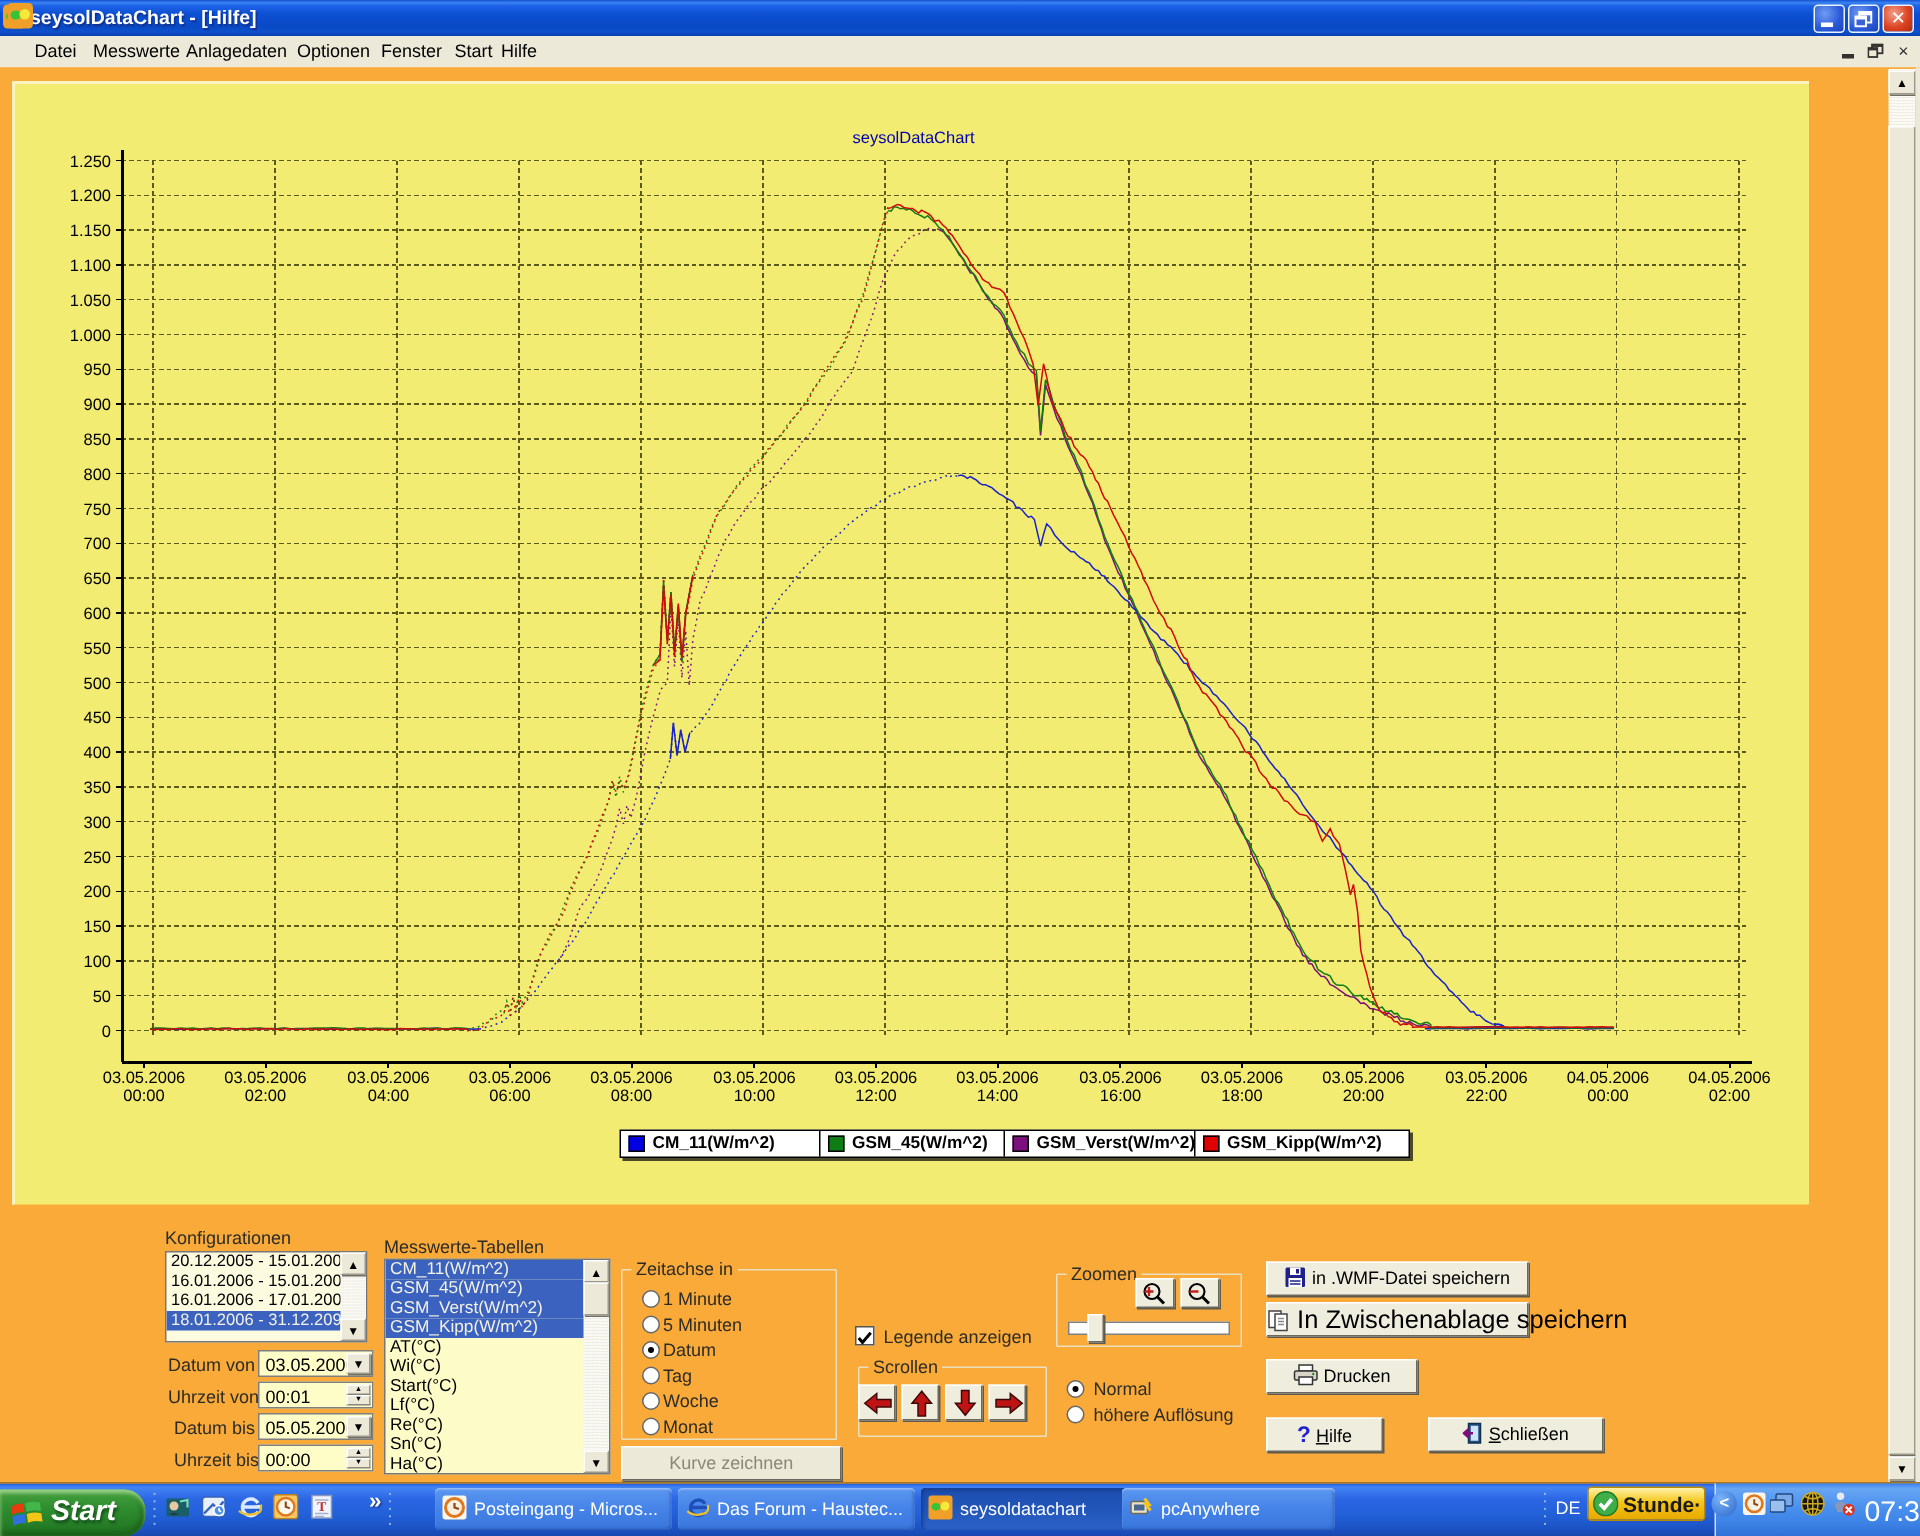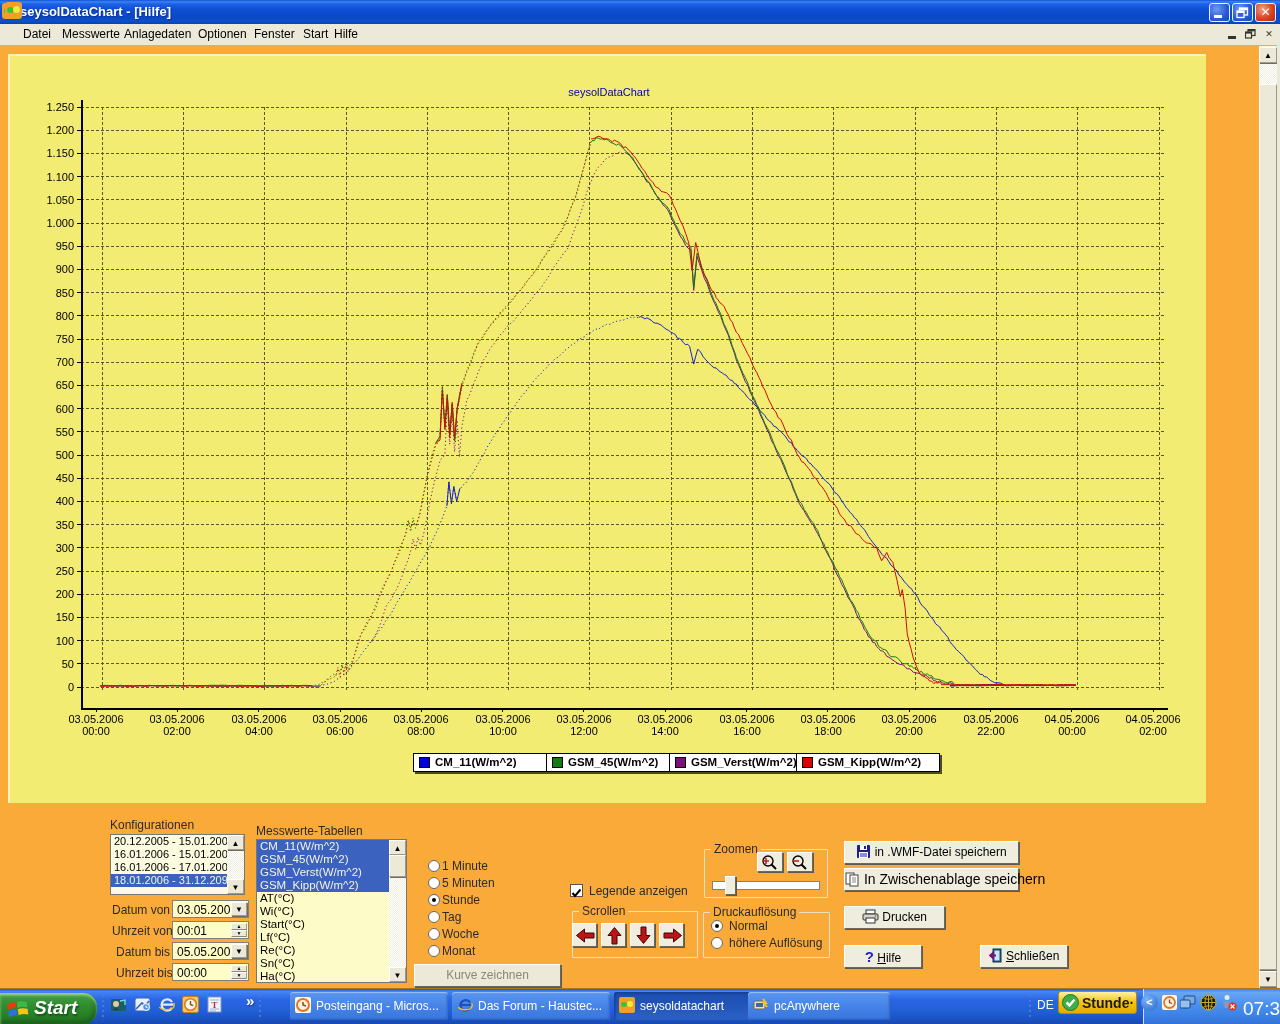--- a/index.html
+++ b/index.html
@@ -296,26 +296,29 @@
 <div class="row">Lf(°C)</div>
 <div class="row">Re(°C)</div>
 <div class="row">Sn(°C)</div>
 <div class="row">Ha(°C)</div>
 <div class="vscroll">
         <div class="sbtn" style="position:absolute;top:0;left:0;width:17px;height:15px">▲</div>
         <div class="sbtn" style="position:absolute;top:15px;left:0;width:17px;height:22px"></div>
         <div class="sbtn" style="position:absolute;bottom:0;left:0;width:17px;height:15px">▼</div>
       </div>
 </div>
+<div class="group" style="left:414px;top:801px;width:144px;height:114px">
+      <span class="cap">Zeitachse in</span>
+    </div>
 <div class="radio" style="left:428px;top:815px"></div>
 <div class="rlbl" style="left:442px;top:814px">1 Minute</div>
 <div class="radio" style="left:428px;top:832px"></div>
 <div class="rlbl" style="left:442px;top:831px">5 Minuten</div>
 <div class="radio on" style="left:428px;top:849px"></div>
-<div class="rlbl" style="left:442px;top:848px">Stunde</div>
+<div class="rlbl" style="left:442px;top:848px">Datum</div>
 <div class="radio" style="left:428px;top:866px"></div>
 <div class="rlbl" style="left:442px;top:865px">Tag</div>
 <div class="radio" style="left:428px;top:883px"></div>
 <div class="rlbl" style="left:442px;top:882px">Woche</div>
 <div class="radio" style="left:428px;top:900px"></div>
 <div class="rlbl" style="left:442px;top:899px">Monat</div>
 <div class="btn" style="left:414px;top:919px;width:147px;height:23px;color:#8a8878;line-height:21px;background:#ECE9D8">Kurve zeichnen</div>
 <div class="chk" style="left:570px;top:839px"><svg width="11" height="11" viewBox="0 0 11 11">
         <path d="M1.5 5 L4 8 L9.5 1.5" stroke="#000" stroke-width="2" fill="none"></path>
       </svg></div>
@@ -343,47 +346,44 @@
         <path d="M8 5 L8 11 M5 8 L11 8" stroke="#c02020" stroke-width="1.6"></path>
         <path d="M13.5 11.5 L18 16" stroke="#000" stroke-width="2"></path>
       </svg></div>
 <div class="btn" style="left:787px;top:807px;width:26px;height:20px"><svg width="24" height="18" viewBox="0 0 24 18">
         <circle cx="10" cy="8" r="5" fill="none" stroke="#000" stroke-width="1.4"></circle>
         <path d="M5 8 L11 8" stroke="#c02020" stroke-width="1.6"></path>
         <path d="M13.5 11.5 L18 16" stroke="#000" stroke-width="2"></path>
       </svg></div>
 <div style="position:absolute;left:712px;top:836px;width:108px;height:9px;background:#fff;border:1px solid #808080"></div>
 <div class="btn" style="left:725px;top:831px;width:11px;height:19px"></div>
-<div class="group" style="left:703px;top:867px;width:127px;height:46px">
-      <span class="cap">Druckauflösung</span>
-    </div>
 <div class="radio on" style="left:711px;top:875px"></div>
 <div class="rlbl" style="left:729px;top:874px">Normal</div>
 <div class="radio" style="left:711px;top:892px"></div>
 <div class="rlbl" style="left:729px;top:891px">höhere Auflösung</div>
 <div class="btn" style="left:844px;top:796px;width:175px;height:23px;line-height:21px"><svg width="15" height="15" viewBox="0 0 15 15" style="vertical-align:-3px">
         <rect x="1" y="1" width="13" height="13" rx="1" fill="#20208a"></rect>
         <rect x="4" y="1" width="7" height="5" fill="#fff"></rect>
         <rect x="8" y="2" width="2" height="3" fill="#20208a"></rect>
         <rect x="3" y="8" width="9" height="6" fill="#fff"></rect>
         <path d="M4 10 L11 10 M4 12 L11 12" stroke="#20208a"></path>
       </svg> in .WMF-Datei speichern</div>
-<div class="btn" style="left:844px;top:823px;width:175px;height:23px;line-height:21px;font-size:14px"><svg width="15" height="15" viewBox="0 0 15 15" style="vertical-align:-3px">
+<div class="btn" style="left:844px;top:823px;width:175px;height:23px;line-height:21px;font-size:17px"><svg width="15" height="15" viewBox="0 0 15 15" style="vertical-align:-3px">
         <rect x="1" y="1" width="8" height="11" fill="#fff" stroke="#444"></rect>
         <rect x="5" y="3" width="8" height="11" fill="#fff" stroke="#444"></rect>
         <path d="M7 6 L11 6 M7 8 L11 8 M7 10 L11 10" stroke="#888"></path>
       </svg> In Zwischenablage speichern</div>
 <div class="btn" style="left:844px;top:861px;width:101px;height:23px;line-height:21px"><svg width="17" height="15" viewBox="0 0 17 15" style="vertical-align:-3px">
         <rect x="4" y="1" width="9" height="4" fill="#fff" stroke="#333"></rect>
         <rect x="1" y="5" width="15" height="6" rx="1" fill="#d8d4c8" stroke="#333"></rect>
         <rect x="4" y="9" width="9" height="5" fill="#fff" stroke="#333"></rect>
         <circle cx="13.5" cy="7" r="0.8" fill="#2a8a2a"></circle>
       </svg> Drucken</div>
 <div class="btn" style="left:844px;top:900px;width:78px;height:23px;line-height:21px"><span style="color:#2222cc;font-weight:bold;font-size:15px">?</span> <u>H</u>ilfe</div>
-<div class="btn" style="left:980px;top:900px;width:88px;height:23px;line-height:21px"><svg width="14" height="15" viewBox="0 0 14 15" style="vertical-align:-3px">
+<div class="btn" style="left:952px;top:900px;width:117px;height:23px;line-height:21px"><svg width="14" height="15" viewBox="0 0 14 15" style="vertical-align:-3px">
         <rect x="4" y="1" width="8" height="13" fill="#205080" stroke="#103050"></rect>
         <rect x="5.5" y="2.5" width="5" height="10" fill="#cfe4f8"></rect>
         <path d="M1 7.5 L7 7.5 M4.5 4.5 L1 7.5 L4.5 10.5" stroke="#7d0f7d" stroke-width="1.8" fill="none"></path>
       </svg> <u>S</u>chließen</div>
 </div>
 
 <div class="abs" id="taskbar">
     <div class="abs" id="start" style="position:absolute">
       <svg width="26" height="26" viewBox="0 0 26 26" style="position:absolute;left:5px;top:3px">
         <g transform="rotate(-8 13 13)">

